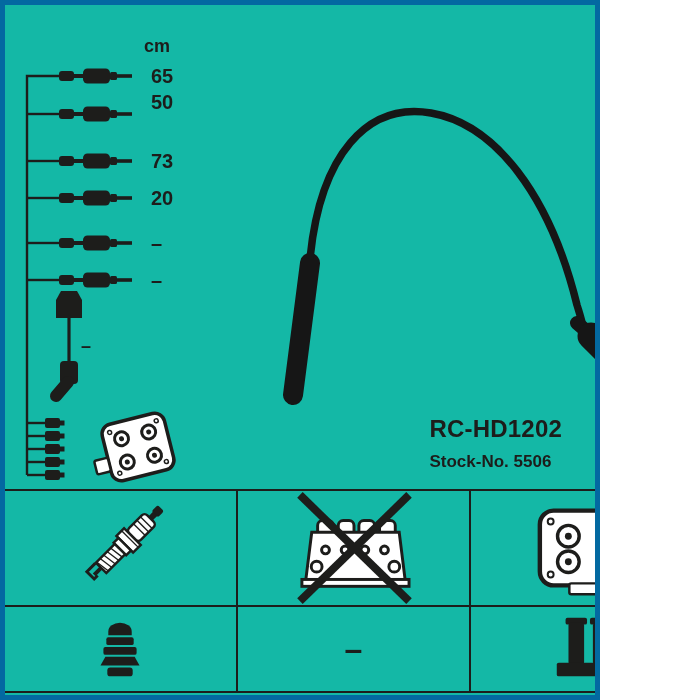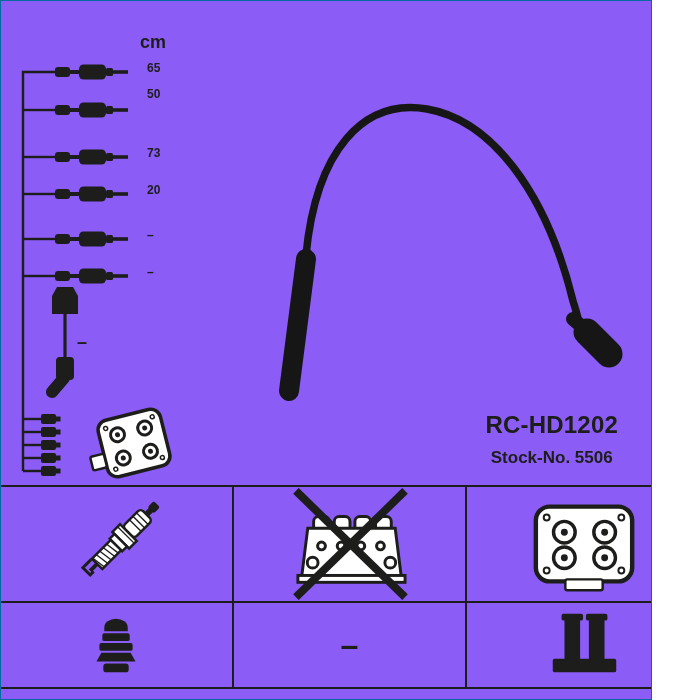--- a/index.html
+++ b/index.html
@@ -1,25 +1,25 @@
 <!DOCTYPE html>
 <html><head>
 <meta charset="utf-8">
 <style>
   html,body{margin:0;padding:0;background:#fff;}
   .stage{
-    position:relative;width:652px;height:700px;background:#8b5cf6;
-    border:1px solid #0369a1;box-sizing:border-box;overflow:hidden;
+    position:relative;width:600px;height:700px;background:#14b8a6;
+    border:5px solid #0369a1;box-sizing:border-box;overflow:hidden;
     font-family:"Liberation Sans", sans-serif;color:#1d1d1b;
   }
   .abs{position:absolute;}
   .len-header{left:139px;top:31px;font-size:18px;font-weight:bold;}
-  .len{left:146px;width:46px;font-size:12px;font-weight:bold;}
+  .len{left:146px;width:46px;font-size:20px;font-weight:bold;}
   .coil-len{left:76px;top:331px;font-size:18px;font-weight:bold;}
-  .product{right:33px;top:410px;text-align:center;}
+  .product{right:33px;top:410px;text-align:left;}
   .product .code{font-size:24px;font-weight:bold;letter-spacing:.2px;}
   .product .stock{font-size:17px;font-weight:bold;margin-top:9px;}
   .legend{
     position:absolute;left:0;top:484px;width:700px;
     display:grid;grid-template-columns:233px 233px 234px;grid-template-rows:116px 84px;
     border-top:2px solid #1d1d1b;border-bottom:2px solid #1d1d1b;
   }
   .cell{
     display:flex;align-items:center;justify-content:center;
     border-right:2px solid #1d1d1b;box-sizing:border-box;overflow:hidden;

